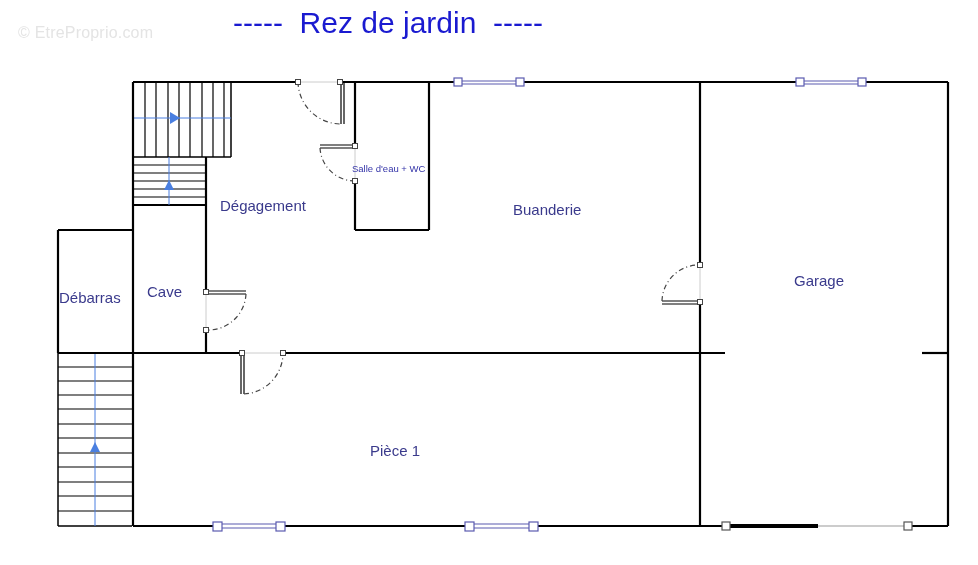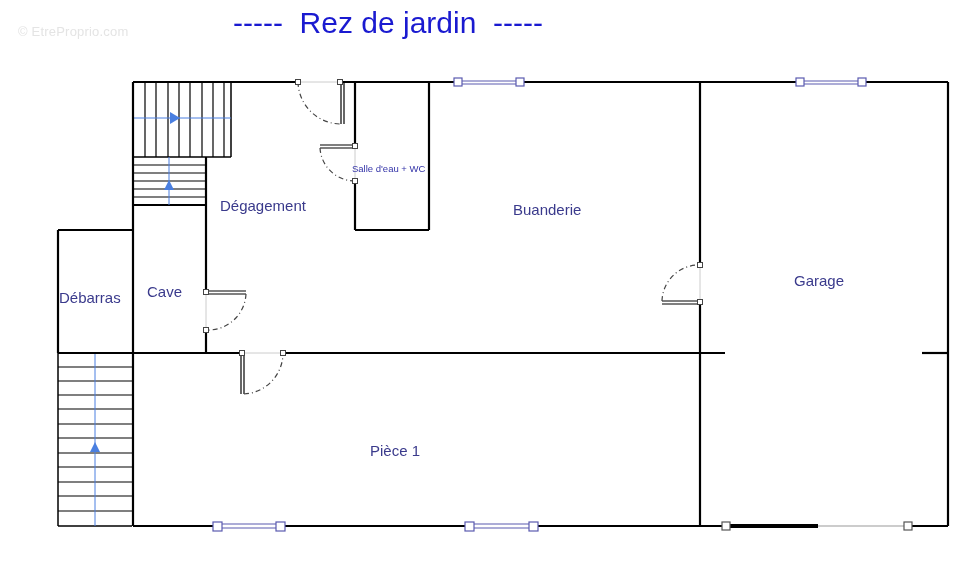--- a/index.html
+++ b/index.html
@@ -1,17 +1,17 @@
 <!DOCTYPE html>
 <html><head>
   <meta charset="utf-8">
   <style>
     html, body { margin: 0; padding: 0; background: #ffffff; }
     body { width: 978px; height: 565px; position: relative; overflow: hidden; font-family: "Liberation Sans", sans-serif; }
-    .watermark { position: absolute; left: 18px; top: 24px; font-size: 13px; color: #e4e4e4; letter-spacing: 0.2px; }
+    .watermark { position: absolute; left: 18px; top: 24px; font-size: 16px; color: #e4e4e4; letter-spacing: 0.2px; }
     .title { position: absolute; left: 0; width: 776px; top: 6px; text-align: center; font-size: 30px; color: #1a1ad0; }
     .title span { display: inline-block; }
     svg { position: absolute; left: 0; top: 0; }
     .lbl { font-family: "Liberation Sans", sans-serif; fill: #3a3a8c; font-size: 15px; }
     .lbl-small { font-family: "Liberation Sans", sans-serif; fill: #3434a8; font-size: 9.5px; }
   </style>
 </head>
 <body>
 
 <div class="watermark">© EtreProprio.com</div>

